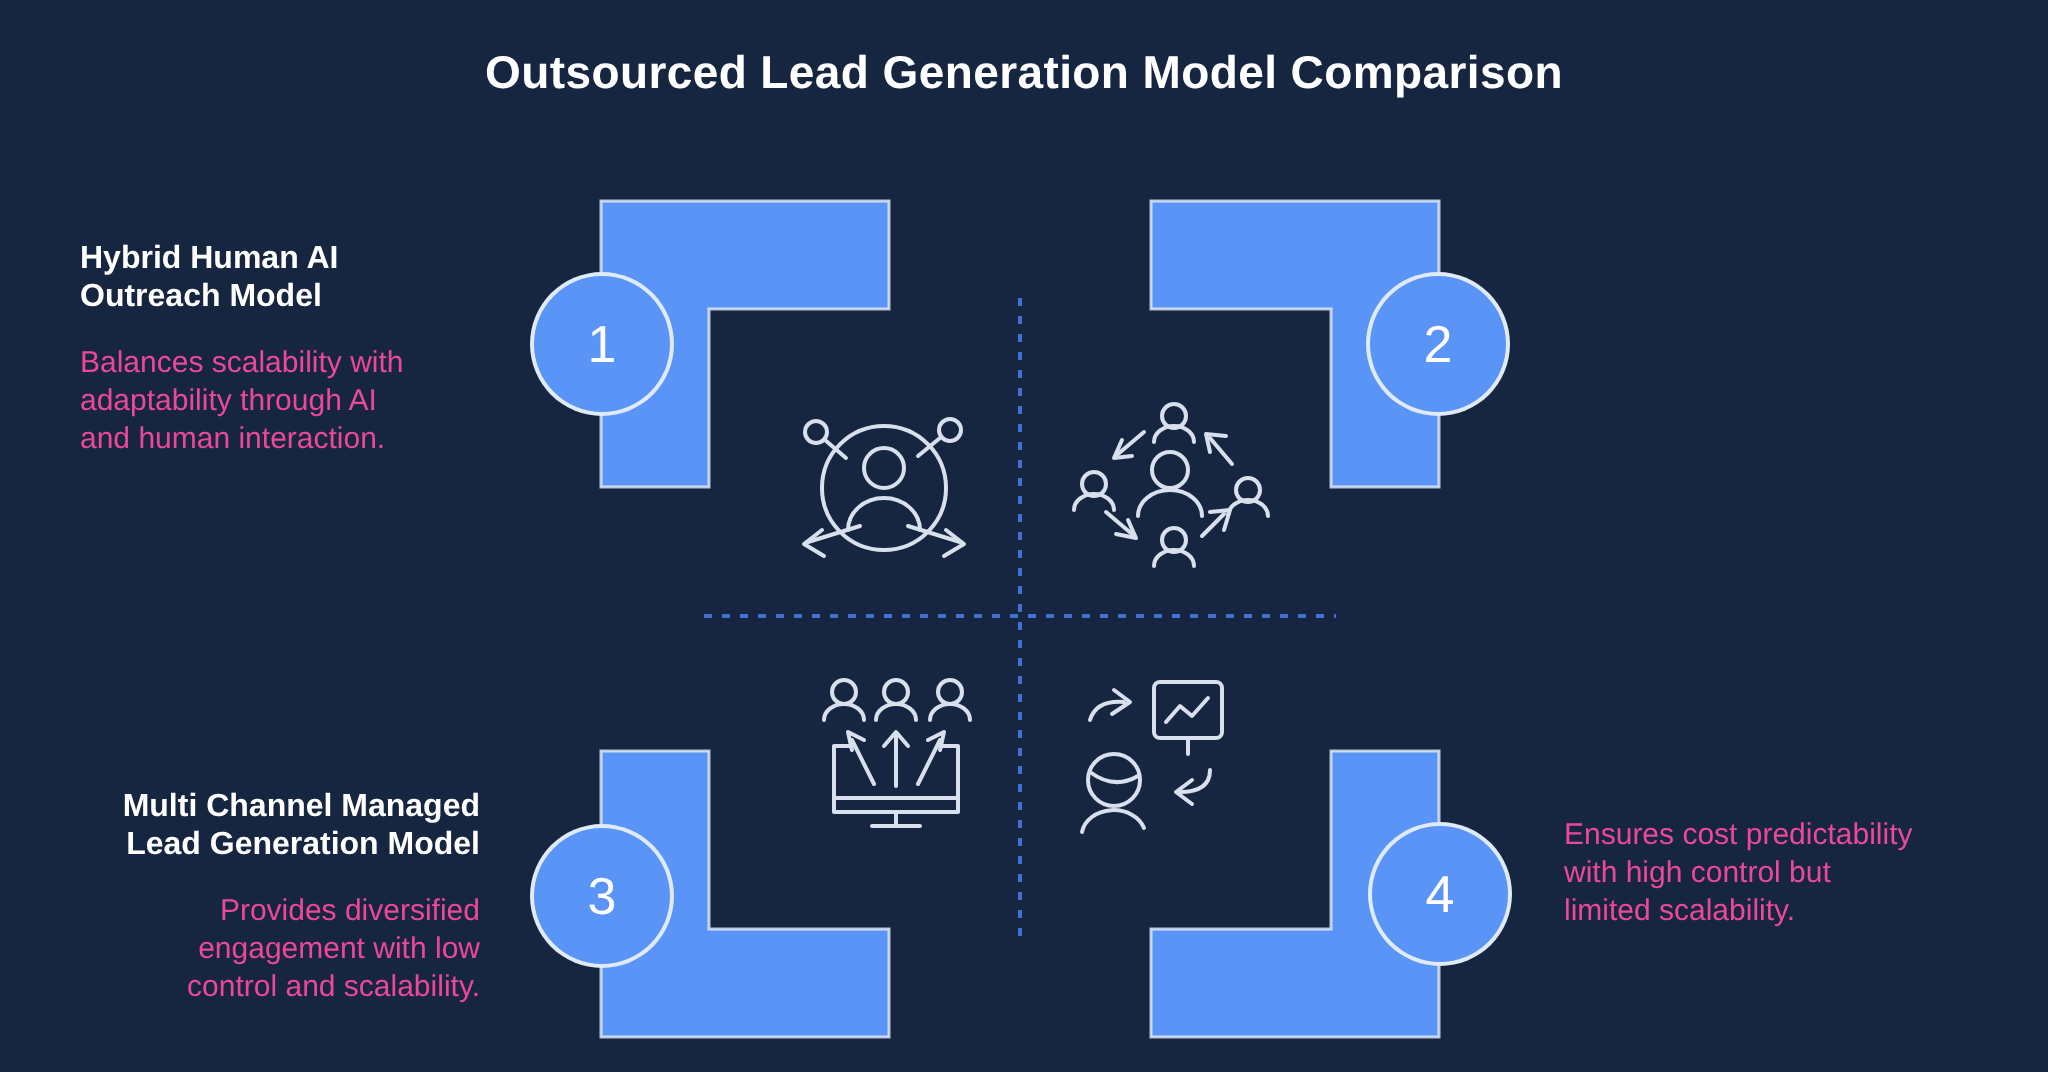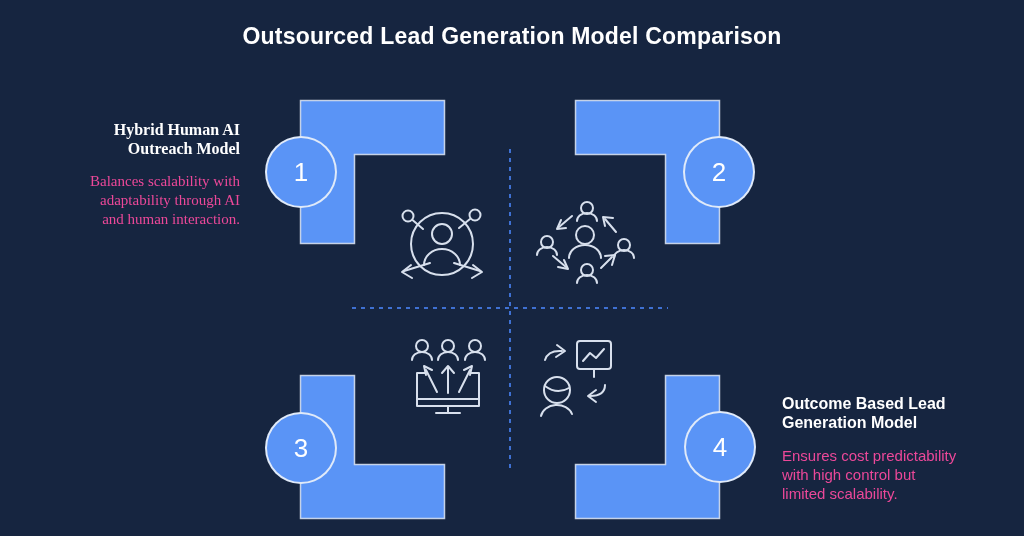--- a/index.html
+++ b/index.html
@@ -21,21 +21,21 @@
     position:absolute; width:72px; height:72px; border-radius:50%;
     background:#5a94f6; border:2px solid rgba(238,243,250,0.9);
     display:flex; align-items:center; justify-content:center;
     color:#ffffff; font-size:26px; font-weight:400;
   }
   .badge.b1 { left:265px; top:132px; }
   .badge.b2 { left:683px; top:132px; }
   .badge.b3 { left:265px; top:408px; }
   .badge.b4 { left:684px; top:407px; }
   .tb { position:absolute; }
-  .tb.t1 { left:40px;  top:116px; width:200px; text-align:right;font-family:Liberation Serif, serif; }
+  .tb.t1 { left:40px;  top:116px; width:200px; text-align:left; }
   .tb.t2 { left:782px; top:114px; width:205px; text-align:left; }
   .tb.t3 { left:40px;  top:390px; width:200px; text-align:right; }
   .tb.t4 { left:782px; top:390px; width:215px; text-align:left; }
   .q-title {
     color:#ffffff; font-weight:700; font-size:16px; line-height:19px;
     white-space:pre-line;
   }
   .q-desc {
     color:#ec4899; font-size:15px; line-height:19px;
     white-space:pre-line; margin-top:14px;
@@ -148,22 +148,27 @@
 
   <div class="tb t1">
     <div class="q-title">Hybrid Human AI
 Outreach Model</div>
     <div class="q-desc">Balances scalability with
 adaptability through AI
 and human interaction.</div>
   </div>
 
 
+  <div class="tb t3">
+    <div class="q-title">Multi Channel Managed
+Lead Generation Model</div>
+    <div class="q-desc">Provides diversified
+engagement with low
+control and scalability.</div>
+  </div>
 
   <div class="tb t4">
-    <div class="q-title">Outcome Based Lead
-Generation Model</div>
     <div class="q-desc">Ensures cost predictability
 with high control but
 limited scalability.</div>
   </div>
 
 </div>
 
 </body></html>

